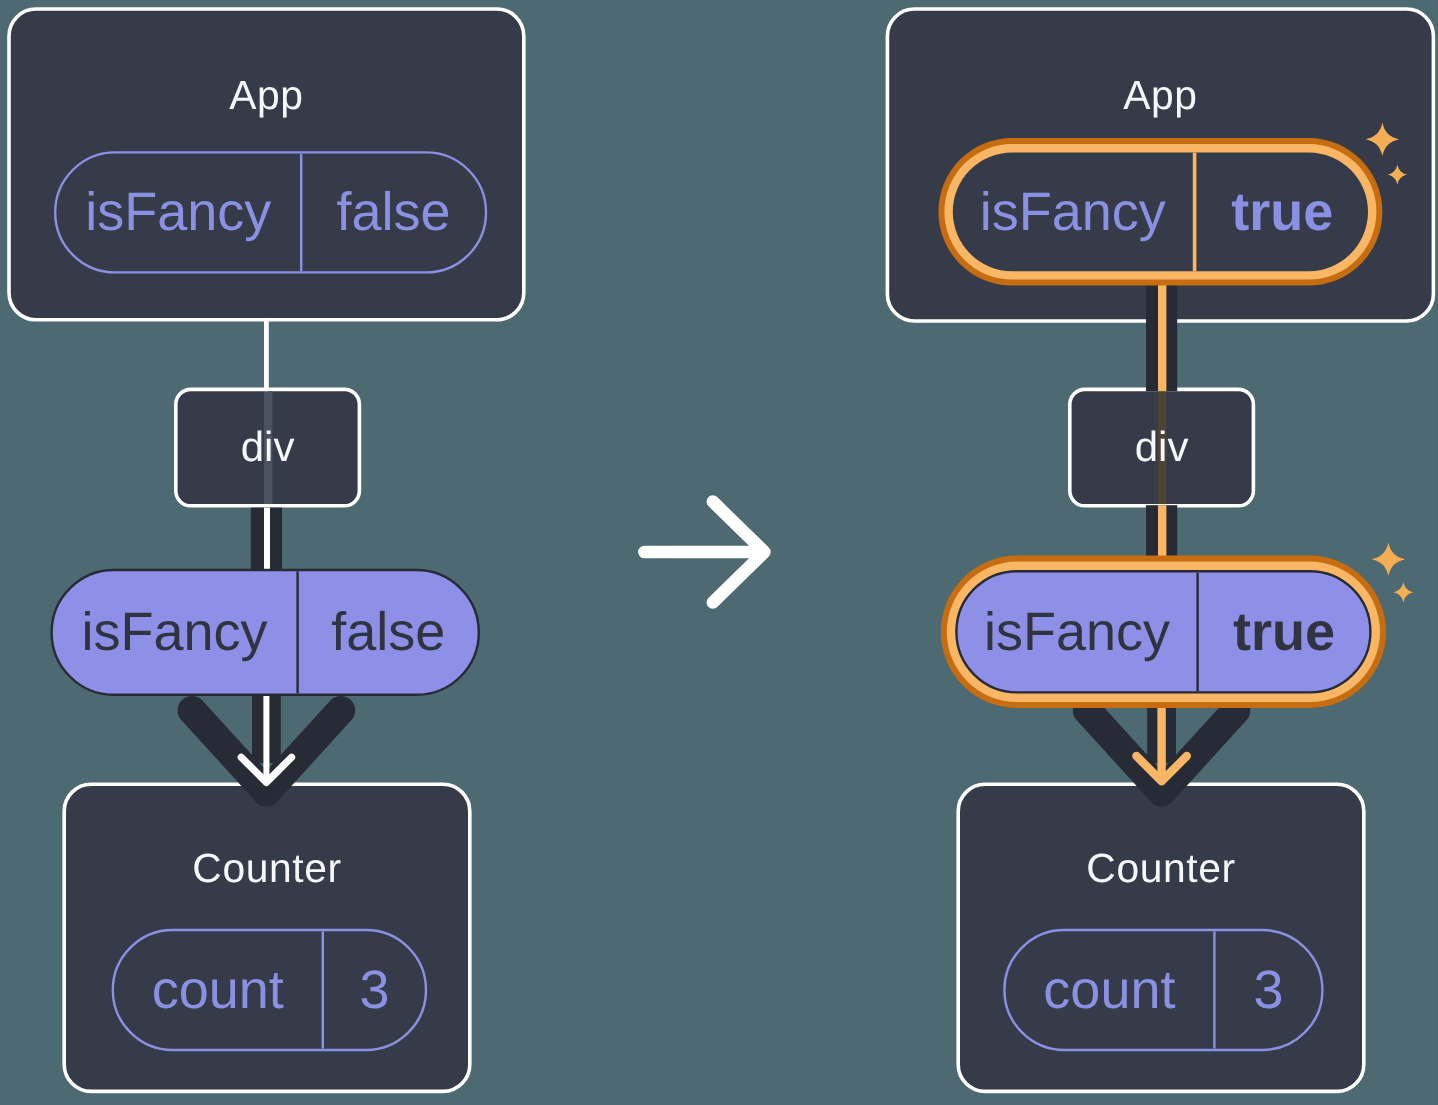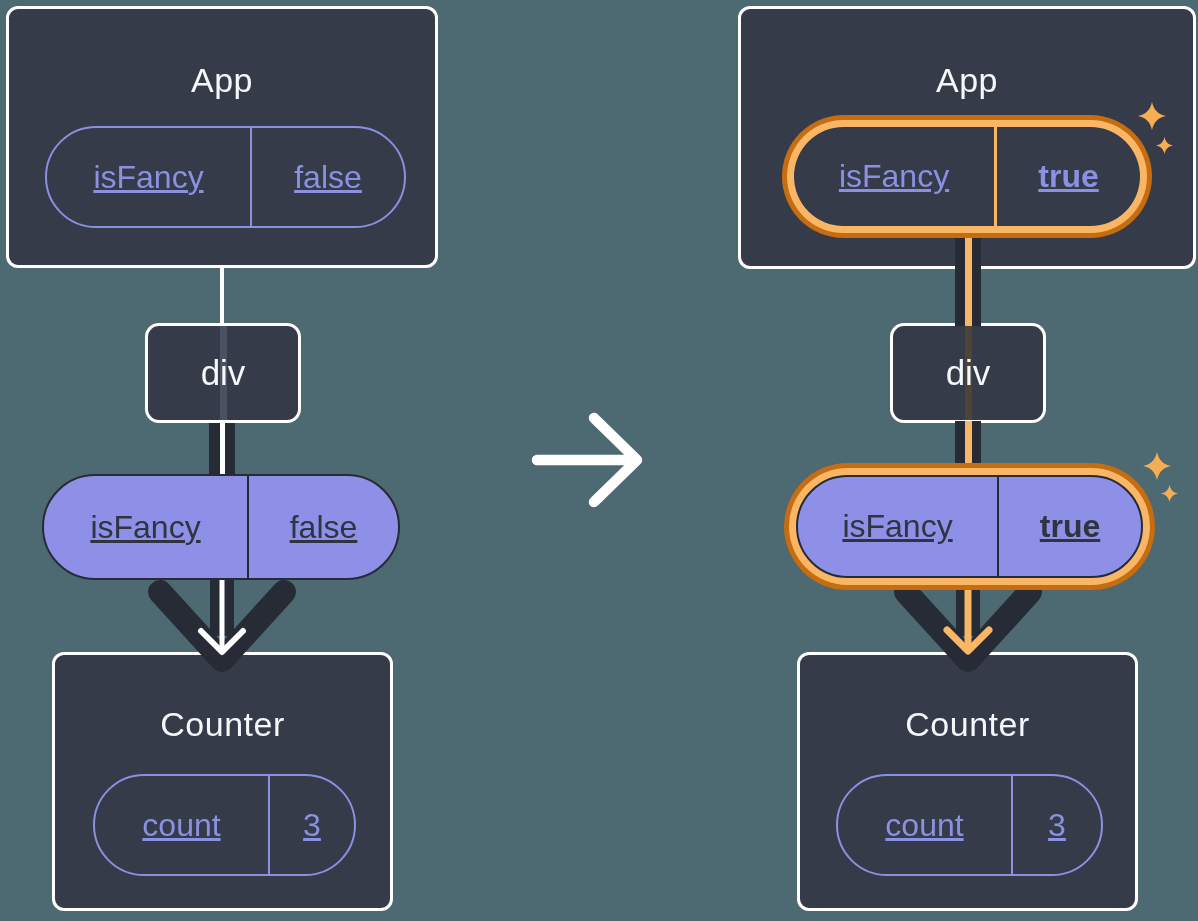--- a/index.html
+++ b/index.html
@@ -4,31 +4,31 @@
 <style>
   html,body{margin:0;padding:0;background:#4d6972;}
   #stage{
     position:relative;width:1198px;height:921px;overflow:hidden;
     background:#4d6972;
     font-family:"Liberation Sans", sans-serif;
   }
   
   .box{
     position:absolute;box-sizing:border-box;
-    background:#353b48;border:3px solid #ffffff;border-radius:12px;
+    background:#353b48;border:3px solid #ffffff;border-radius:24px;
     z-index:1;
   }
   .box-title{
     position:absolute;left:0;right:0;text-align:center;
     color:#f5f7fa;font-size:34px;letter-spacing:.5px;
   }
   
   .pill{
     position:absolute;display:flex;align-items:stretch;box-sizing:border-box;
-    border-radius:999px;overflow:hidden;font-size:32px;z-index:4;text-decoration:underline;
+    border-radius:999px;overflow:hidden;font-size:45px;z-index:4;
   }
   .pill .cell{display:flex;align-items:center;justify-content:center;box-sizing:border-box;}
   .pill-outline{border:2.5px solid #8a90e2;color:#8a90e2;background:transparent;}
   .pill-outline .key{border-right:2.5px solid #8a90e2;}
   .pill-filled{background:#8d90e6;border:2px solid #262b36;color:#2f3440;}
   .pill-filled .key{border-right:2px solid #262b36;}
   .pill-ring{box-shadow:0 0 0 7px #f9b766, 0 0 0 12px #c66c11;}
   .pill-ring-outline{background:#353b48;color:#8a90e2;}
   .pill-ring-outline .key{border-right:3px solid #f9b766;}
   .strong{font-weight:700;}

